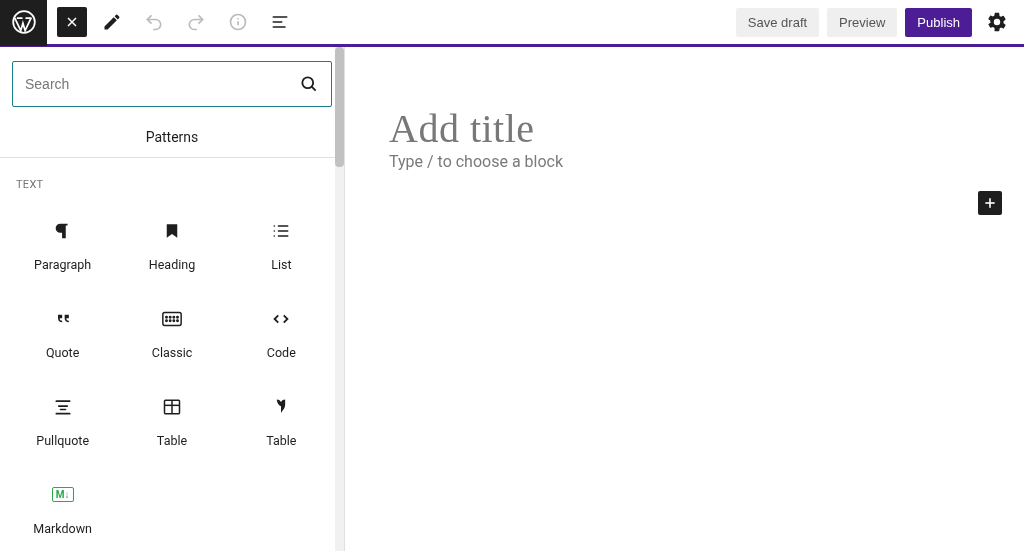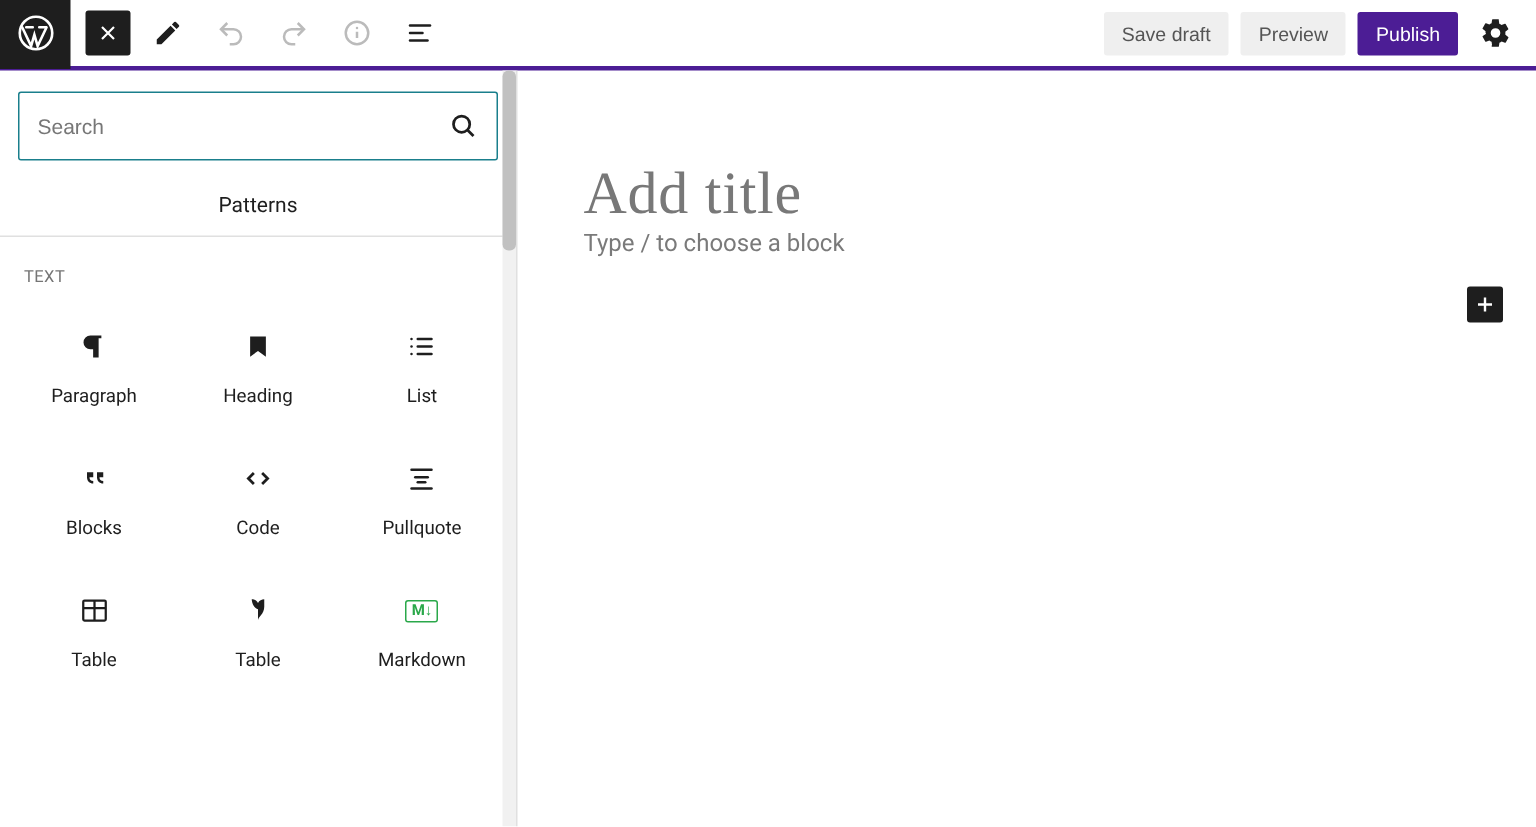--- a/index.html
+++ b/index.html
@@ -159,23 +159,39 @@
           </span>
           <span class="blk-label">List</span>
         </div>
 
         <div class="block-item">
           <span class="blk-icon">
             <svg width="20" height="20" viewBox="0 0 24 24" fill="currentColor">
                 <path d="M7 7h4v4H8c0 2 1 3 3 3v2c-3 0-5-2-5-5V7zm8 0h4v4h-3c0 2 1 3 3 3v2c-3 0-5-2-5-5V7z"></path>
               </svg>
           </span>
-          <span class="blk-label">Blocks</span>
-        </div>
-
+          <span class="blk-label">Quote</span>
+        </div>
+
+        <div class="block-item">
+          <span class="blk-icon">
+            <svg width="22" height="18" viewBox="0 0 24 18" fill="none" stroke="currentColor" stroke-width="1.6">
+                <rect x="2" y="2" width="20" height="14" rx="2"></rect>
+                <circle cx="6" cy="7" r=".8" fill="currentColor"></circle>
+                <circle cx="10" cy="7" r=".8" fill="currentColor"></circle>
+                <circle cx="14" cy="7" r=".8" fill="currentColor"></circle>
+                <circle cx="18" cy="7" r=".8" fill="currentColor"></circle>
+                <circle cx="6" cy="11" r=".8" fill="currentColor"></circle>
+                <circle cx="10" cy="11" r=".8" fill="currentColor"></circle>
+                <circle cx="14" cy="11" r=".8" fill="currentColor"></circle>
+                <circle cx="18" cy="11" r=".8" fill="currentColor"></circle>
+              </svg>
+          </span>
+          <span class="blk-label">Classic</span>
+        </div>
 
         <div class="block-item">
           <span class="blk-icon">
             <svg width="22" height="22" viewBox="0 0 24 24" fill="none" stroke="currentColor" stroke-width="2">
                 <polyline points="9 8 5 12 9 16"></polyline>
                 <polyline points="15 8 19 12 15 16"></polyline>
               </svg>
           </span>
           <span class="blk-label">Code</span>
         </div>

